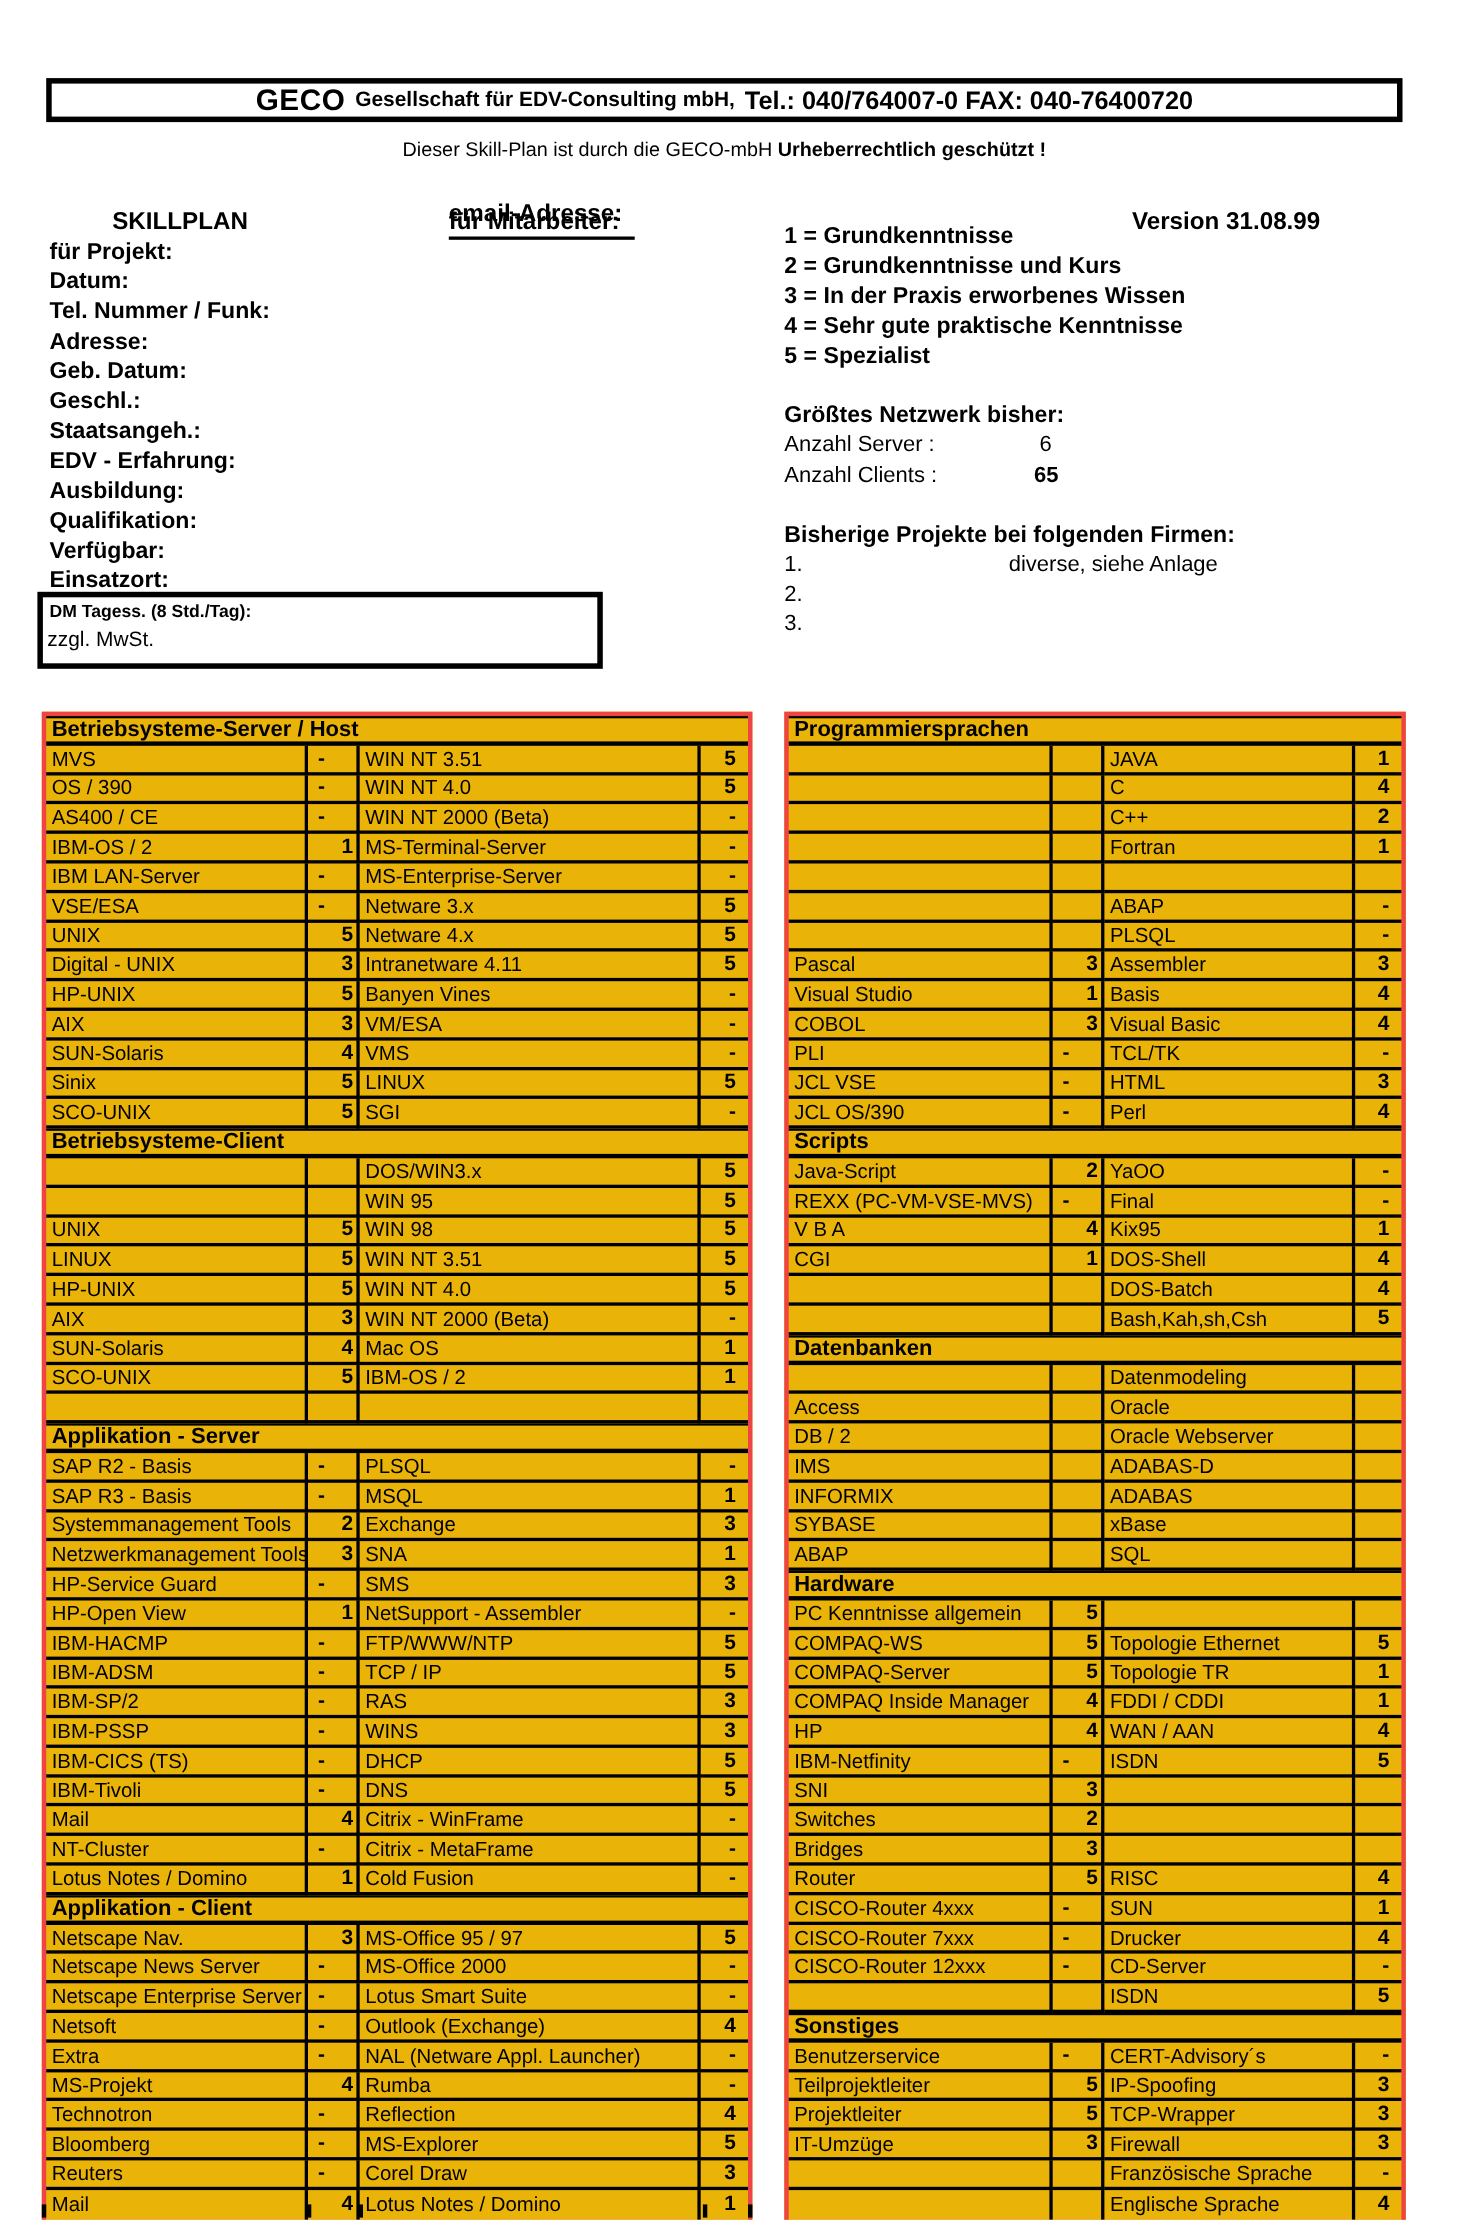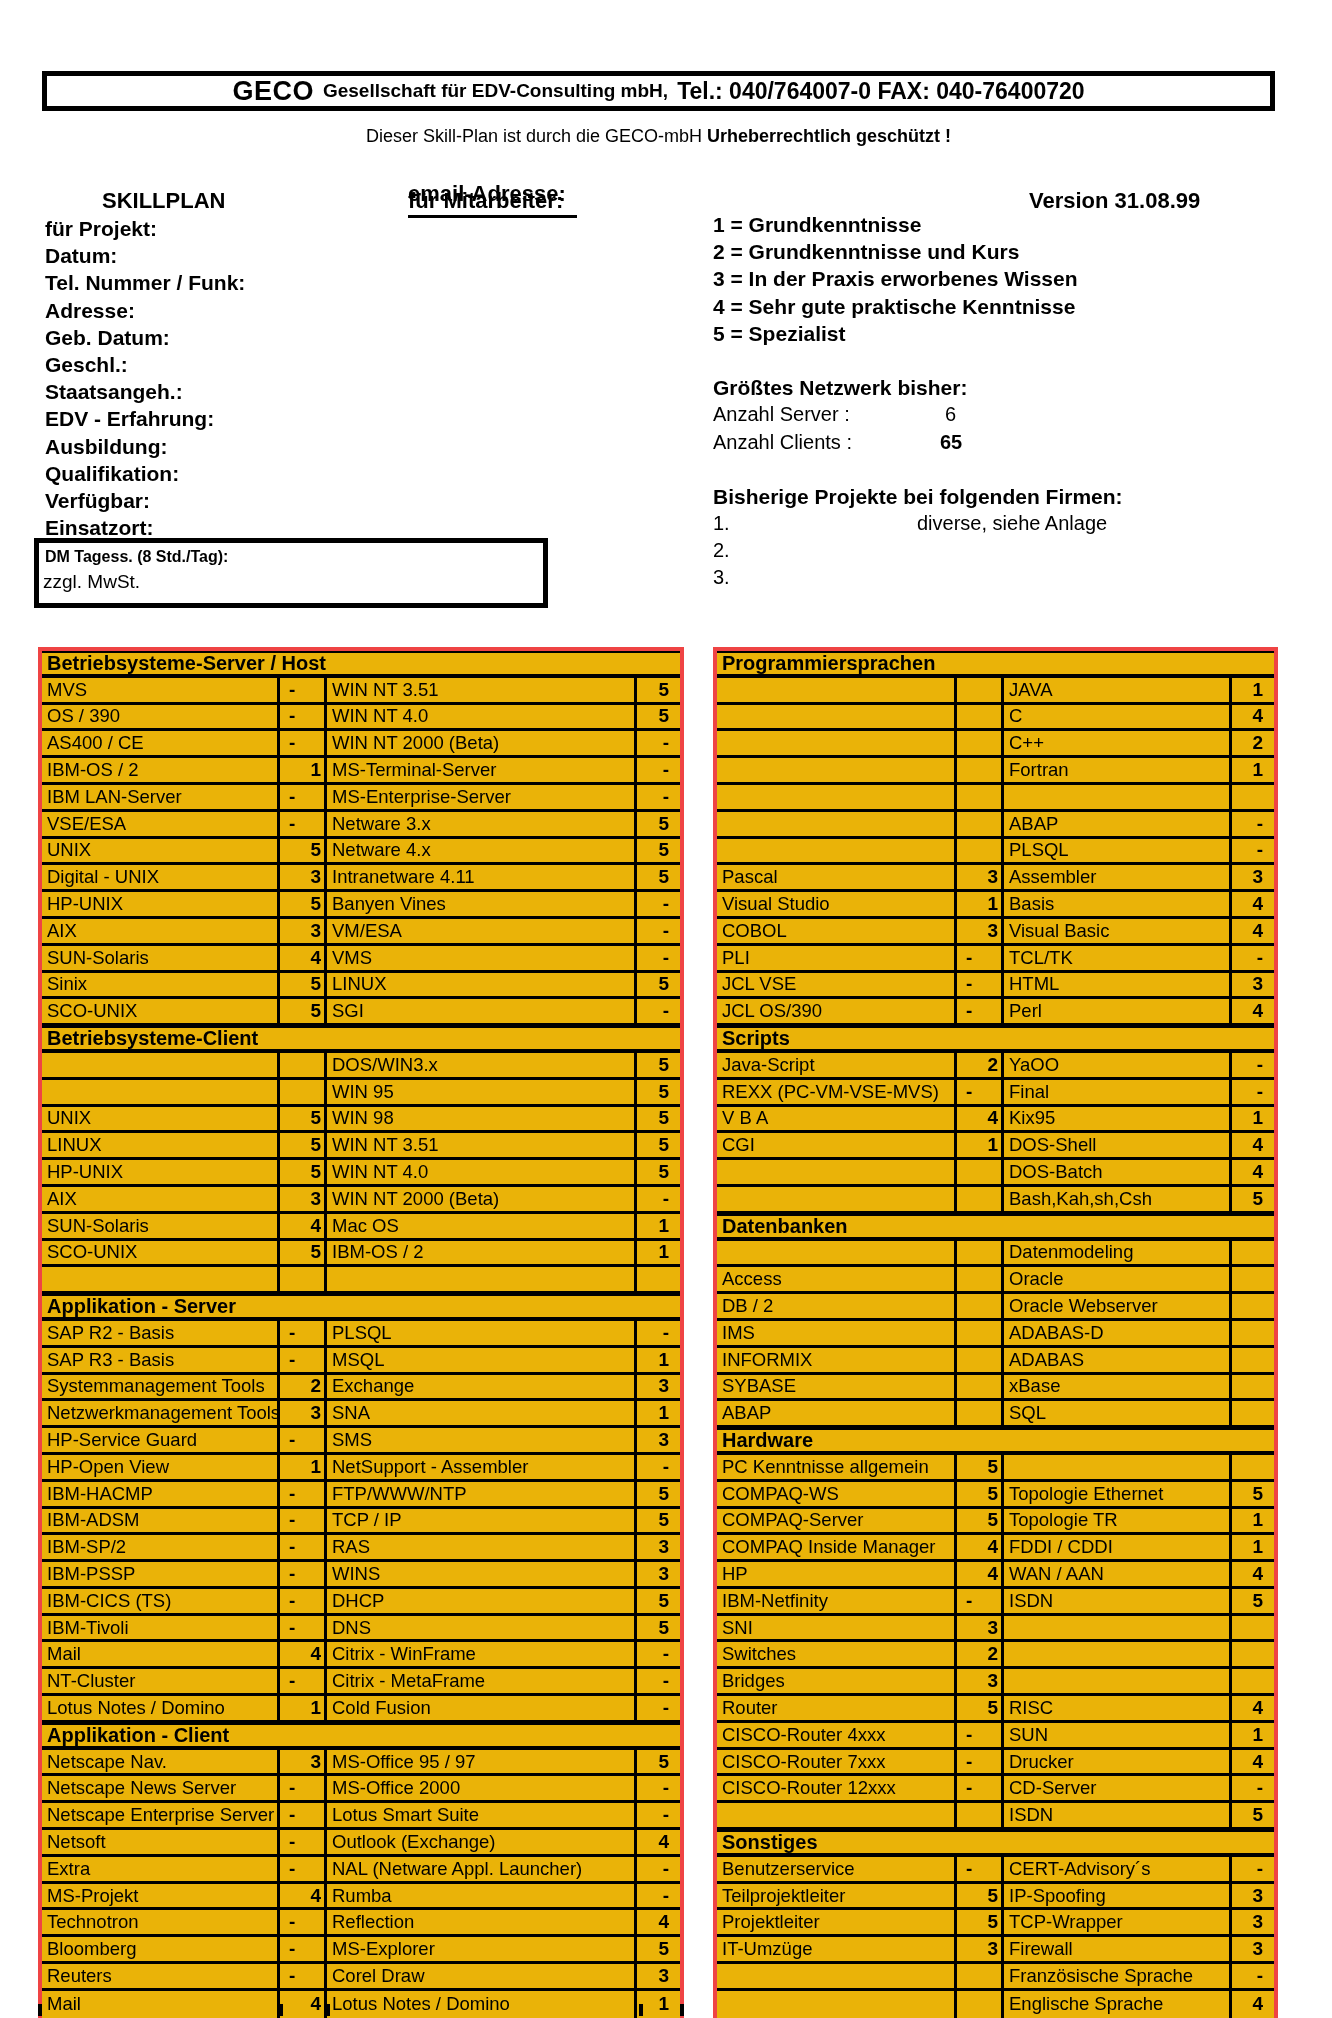--- a/index.html
+++ b/index.html
@@ -17,21 +17,21 @@
   .mitarbeiter{left:408px;top:0;border-bottom:3px solid #000;padding-right:14px;padding-bottom:1px;}
   .version{left:1029px;top:0;}
   .email{left:408px;top:181px;font-size:22px;font-weight:bold;}
   
   .info-left{left:45px;top:215px;width:360px;}
   .info-left .line{height:27.2px;line-height:27.2px;font-size:21px;font-weight:bold;white-space:nowrap;}
   .dm-box{left:34px;top:538px;width:514px;height:70px;border:5px solid #000;box-sizing:border-box;background:#fff;}
   .dm-box .l1{font-size:16px;font-weight:bold;padding:5px 0 0 6px;white-space:nowrap;}
   .dm-box .l2{font-size:19px;padding:5px 0 0 4px;white-space:nowrap;}
   
-  .info-right{left:713px;top:211px;width:610px;}
+  .info-right{left:713px;top:201px;width:610px;}
   .info-right .line{height:27.2px;line-height:27.2px;position:relative;white-space:nowrap;}
   .info-right .bold{font-size:21px;font-weight:bold;}
   .info-right .reg{font-size:20px;}
   .info-right .val{position:absolute;top:0;font-size:20px;}
   
   .skilltable{top:647px;border:4px solid #ef4444;box-sizing:content-box;display:grid;grid-auto-rows:26.8px;background:#eab308;}
   #left-table{left:38px;grid-template-columns:238px 47px 310px 43px;}
   #right-table{left:713px;grid-template-columns:240px 47px 228px 42px;}
   .cell{border-right:3px solid #000;border-bottom:3px solid #000;display:flex;align-items:center;font-size:18.5px;white-space:nowrap;overflow:visible;box-sizing:border-box;}
   .cell.c4{border-right:none;}

